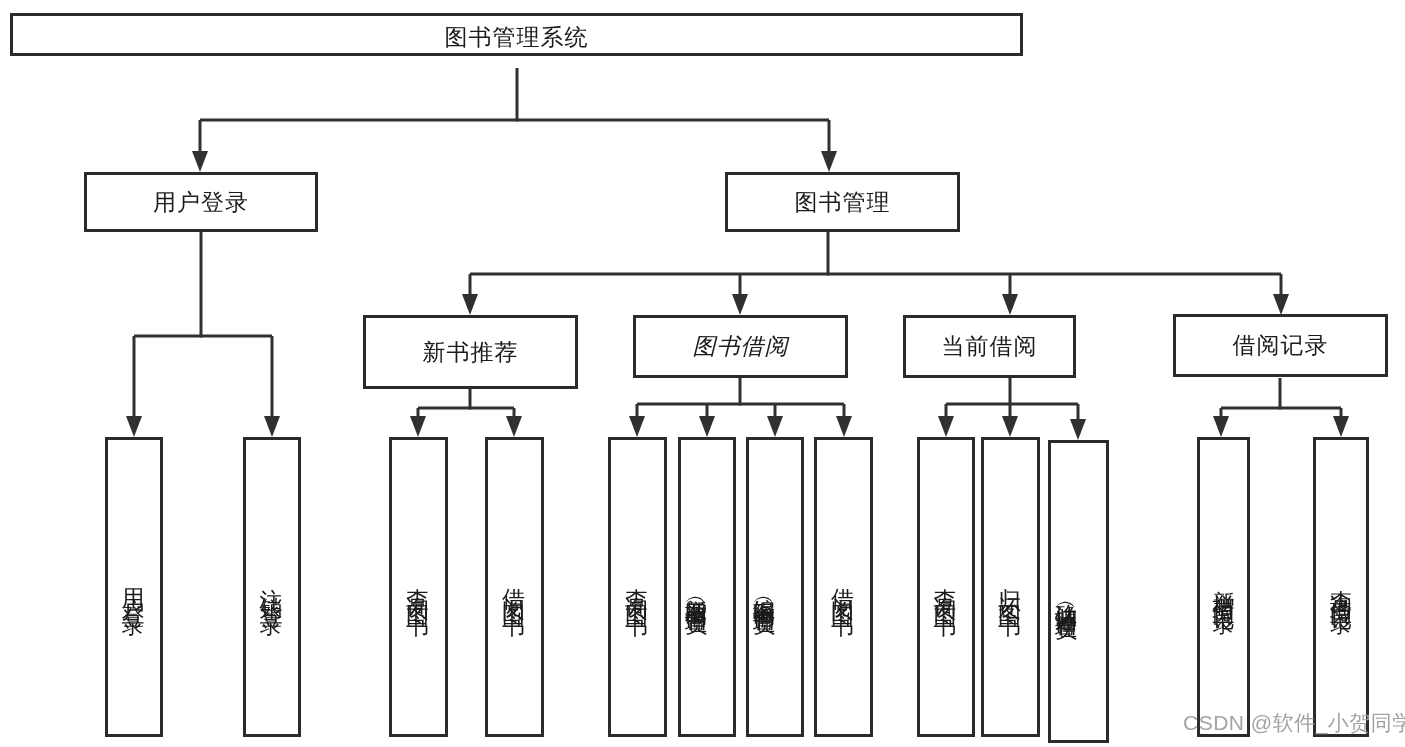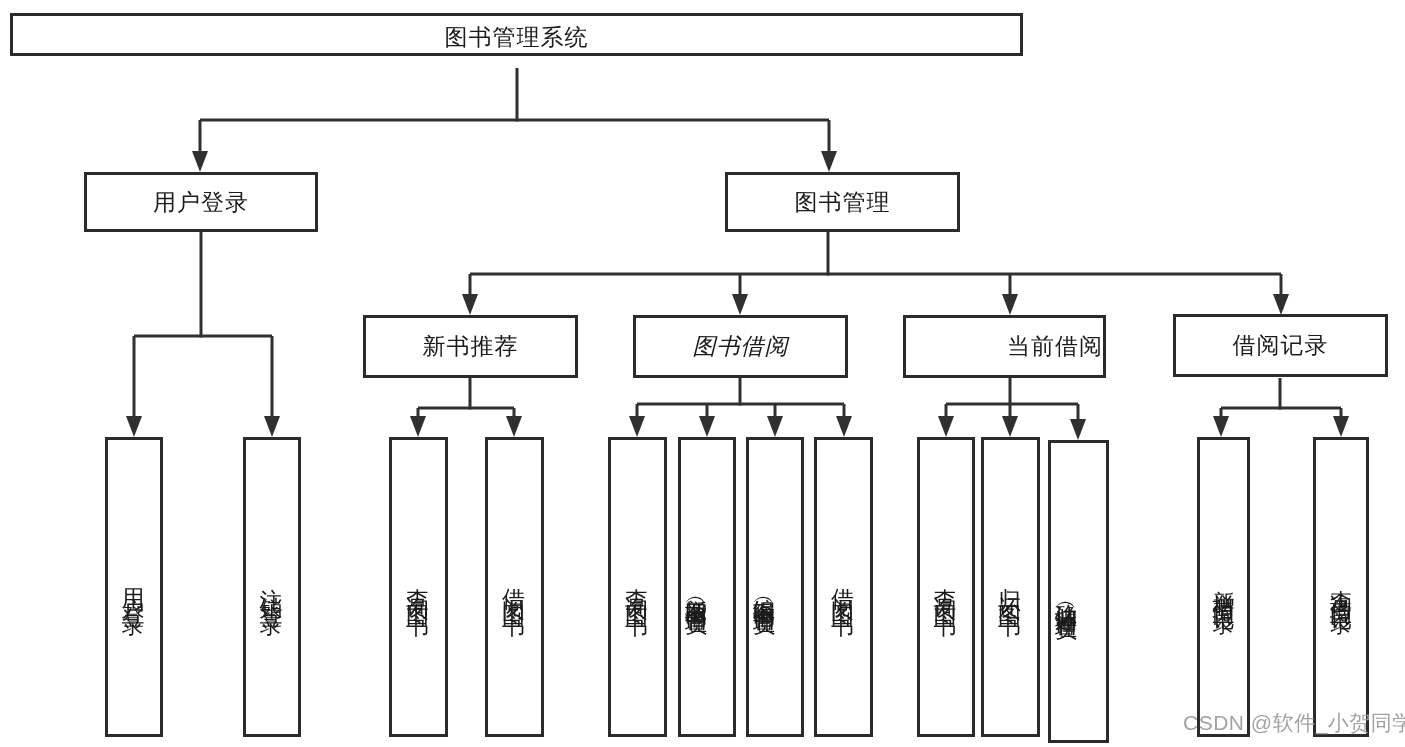--- a/index.html
+++ b/index.html
@@ -140,27 +140,27 @@
     <span class="h-label">图书管理系统</span>
   </div>
 
   <div class="box" style="left:84px; top:172px; width:234px; height:60px;">
     <span class="h-label">用户登录</span>
   </div>
   <div class="box" style="left:711px; top:172px; width:235px; height:60px;margin-left:14px;">
     <span class="h-label">图书管理</span>
   </div>
 
-  <div class="box" style="left:363px; top:315px; width:215px; height:63px;">
+  <div class="box" style="left:363px; top:315px; width:215px; height:74px;">
     <span class="h-label">新书推荐</span>
   </div>
   <div class="box" style="left:633px; top:315px; width:215px; height:63px;font-style:italic;">
     <span class="h-label">图书借阅</span>
   </div>
-  <div class="box" style="left:903px; top:315px; width:203px; height:63px;justify-content:flex-end;">
+  <div class="box" style="left:903px; top:315px; width:173px; height:63px;">
     <span class="h-label">当前借阅</span>
   </div>
   <div class="box" style="left:1173px; top:314px; width:215px; height:63px;">
     <span class="h-label">借阅记录</span>
   </div>
 
   <div class="box leaf" style="left:105px; top:437px; width:58px; height:300px;">
     <span class="v-label">用户登录</span>
   </div>
   <div class="box leaf" style="left:243px; top:437px; width:58px; height:300px;">

